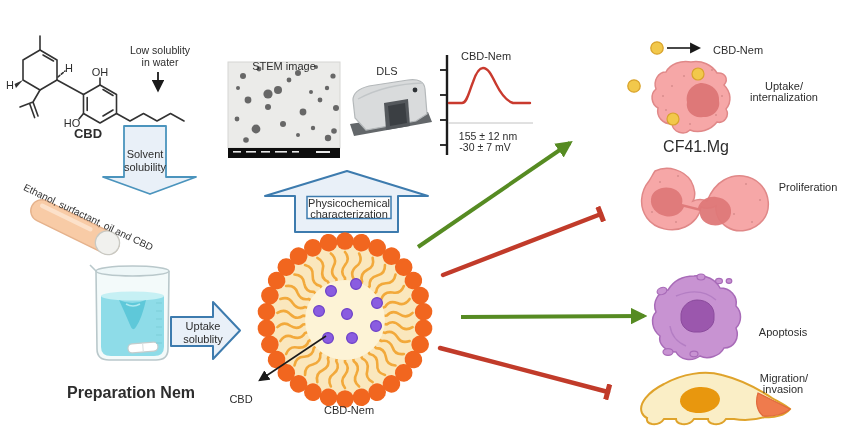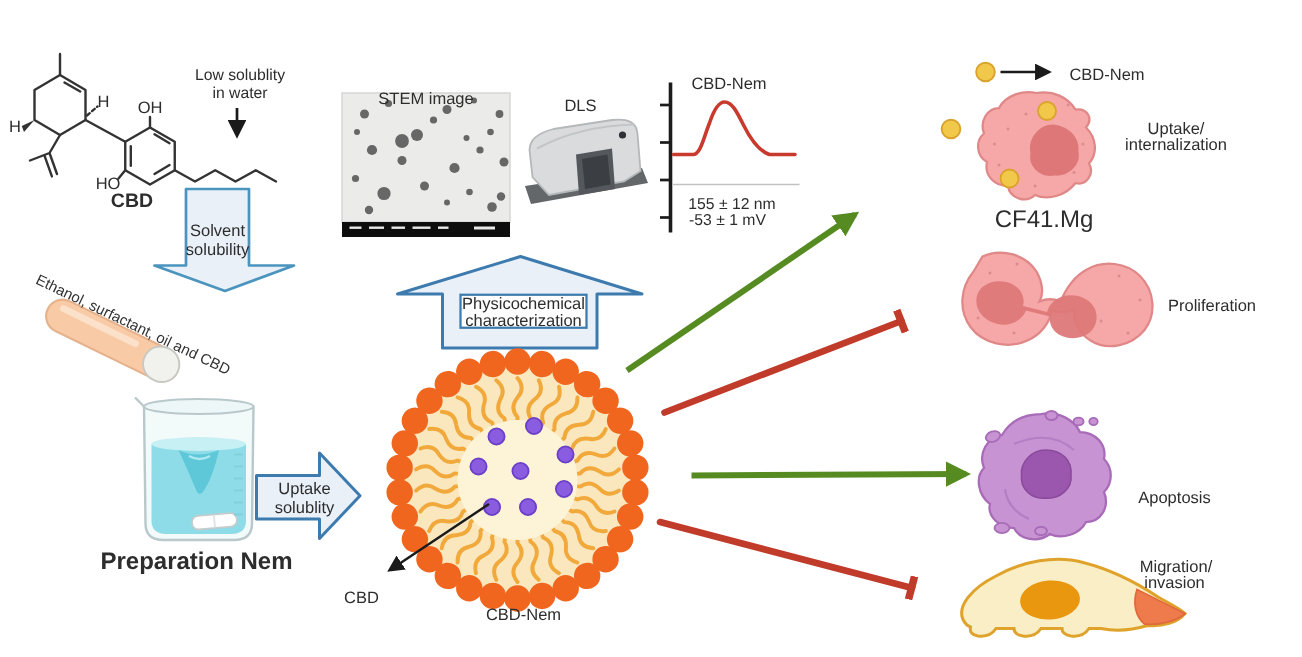--- a/index.html
+++ b/index.html
@@ -271,39 +271,39 @@
 <div class="lbl ctr" style="left:69px;top:62px">H</div>
 <div class="lbl ctr" style="left:10px;top:79px">H</div>
 <div class="lbl ctr b s13" style="left:88px;top:126px">CBD</div>
 <div class="lbl ctr s105" style="left:160px;top:44px">Low solublity</div>
 <div class="lbl ctr s105" style="left:160px;top:56px">in water</div>
 
 <div class="lbl ctr" style="left:145px;top:148px">Solvent</div>
 <div class="lbl ctr" style="left:145px;top:161px">solubility</div>
 
 <div class="lbl rot-tube" style="left:24px;top:181px">Ethanol, surfactant, oil and CBD</div>
-<div class="lbl ctr b s12" style="left:131px;top:366px">Preparation Nem</div>
+<div class="lbl ctr b s12" style="left:131px;top:384px">Preparation Nem</div>
 
 <div class="lbl ctr" style="left:203px;top:320px">Uptake</div>
 <div class="lbl ctr" style="left:203px;top:333px">solublity</div>
 
 <div class="lbl ctr" style="left:284px;top:60px">STEM image</div>
 <div class="lbl ctr" style="left:387px;top:65px">DLS</div>
 <div class="lbl ctr" style="left:486px;top:50px">CBD-Nem</div>
 <div class="lbl ctr s105" style="left:488px;top:130px">155 ± 12 nm</div>
-<div class="lbl ctr s105" style="left:485px;top:141px">-53 ± 1 mV</div>
+<div class="lbl ctr s105" style="left:485px;top:141px">-30 ± 7 mV</div>
 
 <div class="lbl ctr" style="left:349px;top:197px">Physicochemical</div>
 <div class="lbl ctr" style="left:349px;top:207.5px">characterization</div>
 
 <div class="lbl ctr" style="left:241px;top:393px">CBD</div>
 <div class="lbl ctr" style="left:349px;top:404px">CBD-Nem</div>
 
 <div class="lbl ctr" style="left:738px;top:44px">CBD-Nem</div>
 <div class="lbl ctr" style="left:784px;top:80px">Uptake/</div>
 <div class="lbl ctr" style="left:784px;top:91px">internalization</div>
 <div class="lbl ctr s12" style="left:696px;top:138px">CF41.Mg</div>
-<div class="lbl ctr" style="left:808px;top:198px">Proliferation</div>
+<div class="lbl ctr" style="left:808px;top:181px">Proliferation</div>
 <div class="lbl ctr" style="left:783px;top:326px">Apoptosis</div>
 <div class="lbl ctr" style="left:784px;top:372px">Migration/</div>
 <div class="lbl ctr" style="left:783px;top:383px">invasion</div>
 
 </div>
 
 </body></html>

